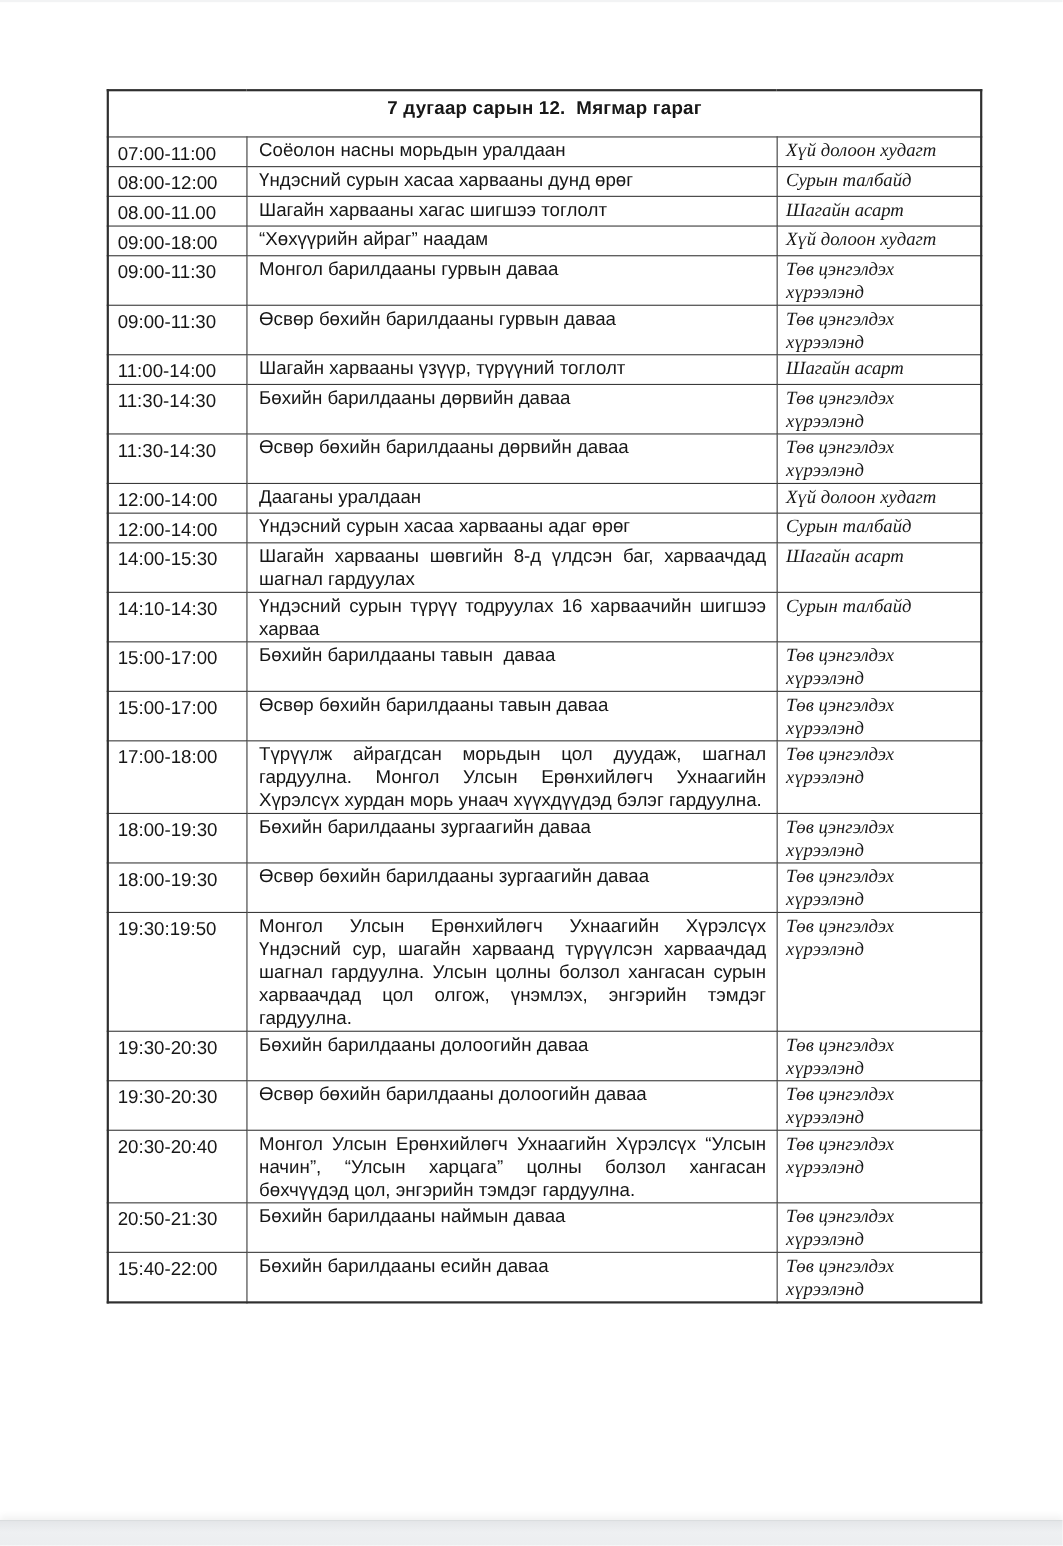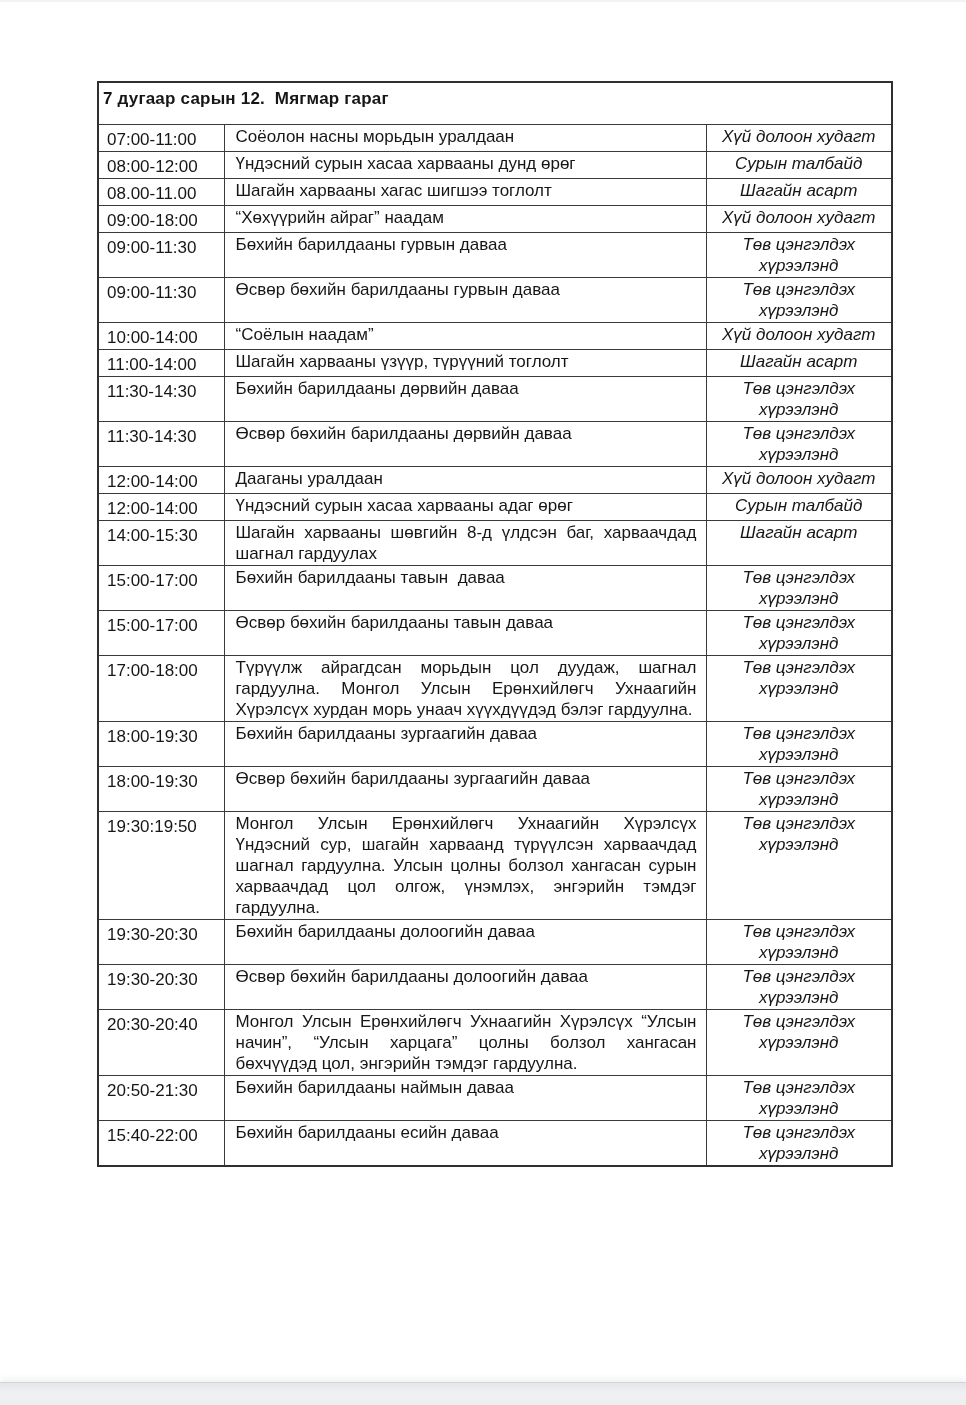--- a/index.html
+++ b/index.html
@@ -32,39 +32,39 @@
   table.schedule td {
     border: 1.5px solid #3a3a3a;
     font-size: 17px;
     line-height: 21px;
     vertical-align: top;
     color: #161616;
     overflow: hidden;
   }
   td.title-cell {
     font-weight: bold;
-    text-align: left;
+    text-align: center;
     font-size: 18.5px;
     white-space: pre;
     padding: 5px 4px 15px 4px;
     letter-spacing: 0.2px;
   }
   td.time-cell {
     padding: 4px 4px 1px 8px;
     white-space: nowrap;
   }
   td.event-cell {
     padding: 1px 9px 1px 11px;
     text-align: justify;
     white-space: pre-wrap;
   }
   td.location-cell {
     padding: 1px 8px;
-    text-align: center;
     font-style: italic;
+    font-family: Liberation Serif, serif;
   }
   td.v-middle {
     vertical-align: middle;
   }
   .footer-strip {
     position: absolute;
     left: 0;
     right: 0;
     bottom: 0;
     height: 22px;
@@ -114,32 +114,27 @@
     <td class="event-cell">Шагайн харвааны хагас шигшээ тоглолт</td>
     <td class="location-cell">Шагайн асарт</td>
   </tr>
         <tr>
     <td class="time-cell">09:00-18:00</td>
     <td class="event-cell">“Хөхүүрийн айраг” наадам</td>
     <td class="location-cell">Хүй долоон худагт</td>
   </tr>
         <tr>
     <td class="time-cell">09:00-11:30</td>
-    <td class="event-cell">Бөхийн барилдааны гурвын даваа</td>
+    <td class="event-cell">Монгол барилдааны гурвын даваа</td>
     <td class="location-cell">Төв цэнгэлдэх хүрээлэнд</td>
   </tr>
         <tr>
     <td class="time-cell">09:00-11:30</td>
     <td class="event-cell">Өсвөр бөхийн барилдааны гурвын даваа</td>
     <td class="location-cell">Төв цэнгэлдэх хүрээлэнд</td>
-  </tr>
-        <tr>
-    <td class="time-cell">10:00-14:00</td>
-    <td class="event-cell">“Соёлын наадам”</td>
-    <td class="location-cell">Хүй долоон худагт</td>
   </tr>
         <tr>
     <td class="time-cell">11:00-14:00</td>
     <td class="event-cell">Шагайн харвааны үзүүр, түрүүний тоглолт</td>
     <td class="location-cell">Шагайн асарт</td>
   </tr>
         <tr>
     <td class="time-cell">11:30-14:30</td>
     <td class="event-cell">Бөхийн барилдааны дөрвийн даваа</td>
     <td class="location-cell">Төв цэнгэлдэх хүрээлэнд</td>
@@ -158,20 +153,25 @@
     <td class="time-cell">12:00-14:00</td>
     <td class="event-cell">Үндэсний сурын хасаа харвааны адаг өрөг</td>
     <td class="location-cell">Сурын талбайд</td>
   </tr>
         <tr>
     <td class="time-cell">14:00-15:30</td>
     <td class="event-cell">Шагайн харвааны шөвгийн 8-д үлдсэн баг, харваачдад шагнал гардуулах</td>
     <td class="location-cell">Шагайн асарт</td>
   </tr>
         <tr>
+    <td class="time-cell">14:10-14:30</td>
+    <td class="event-cell">Үндэсний сурын түрүү тодруулах 16 харваачийн шигшээ харваа</td>
+    <td class="location-cell">Сурын талбайд</td>
+  </tr>
+        <tr>
     <td class="time-cell">15:00-17:00</td>
     <td class="event-cell">Бөхийн барилдааны тавын  даваа</td>
     <td class="location-cell">Төв цэнгэлдэх хүрээлэнд</td>
   </tr>
         <tr>
     <td class="time-cell">15:00-17:00</td>
     <td class="event-cell">Өсвөр бөхийн барилдааны тавын даваа</td>
     <td class="location-cell">Төв цэнгэлдэх хүрээлэнд</td>
   </tr>
         <tr>

